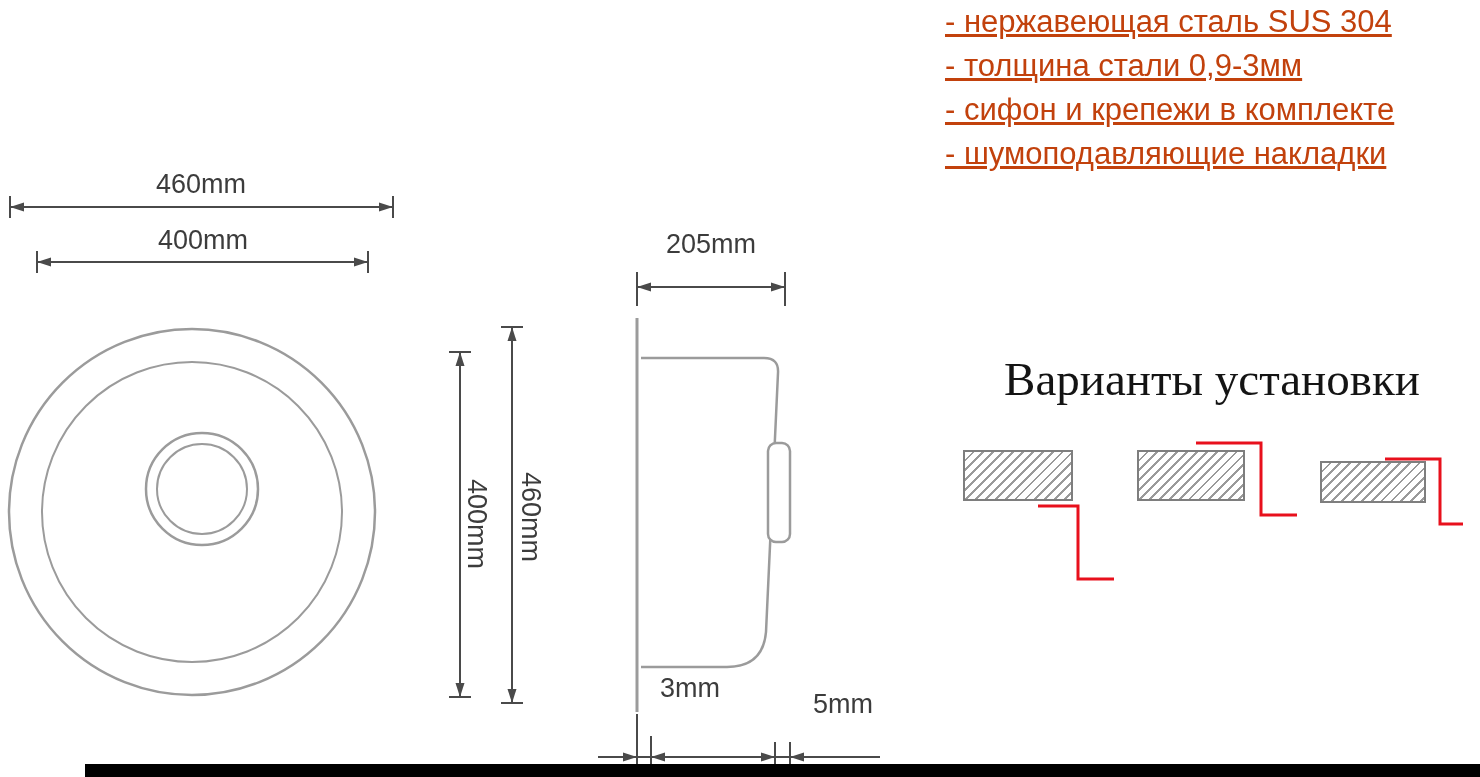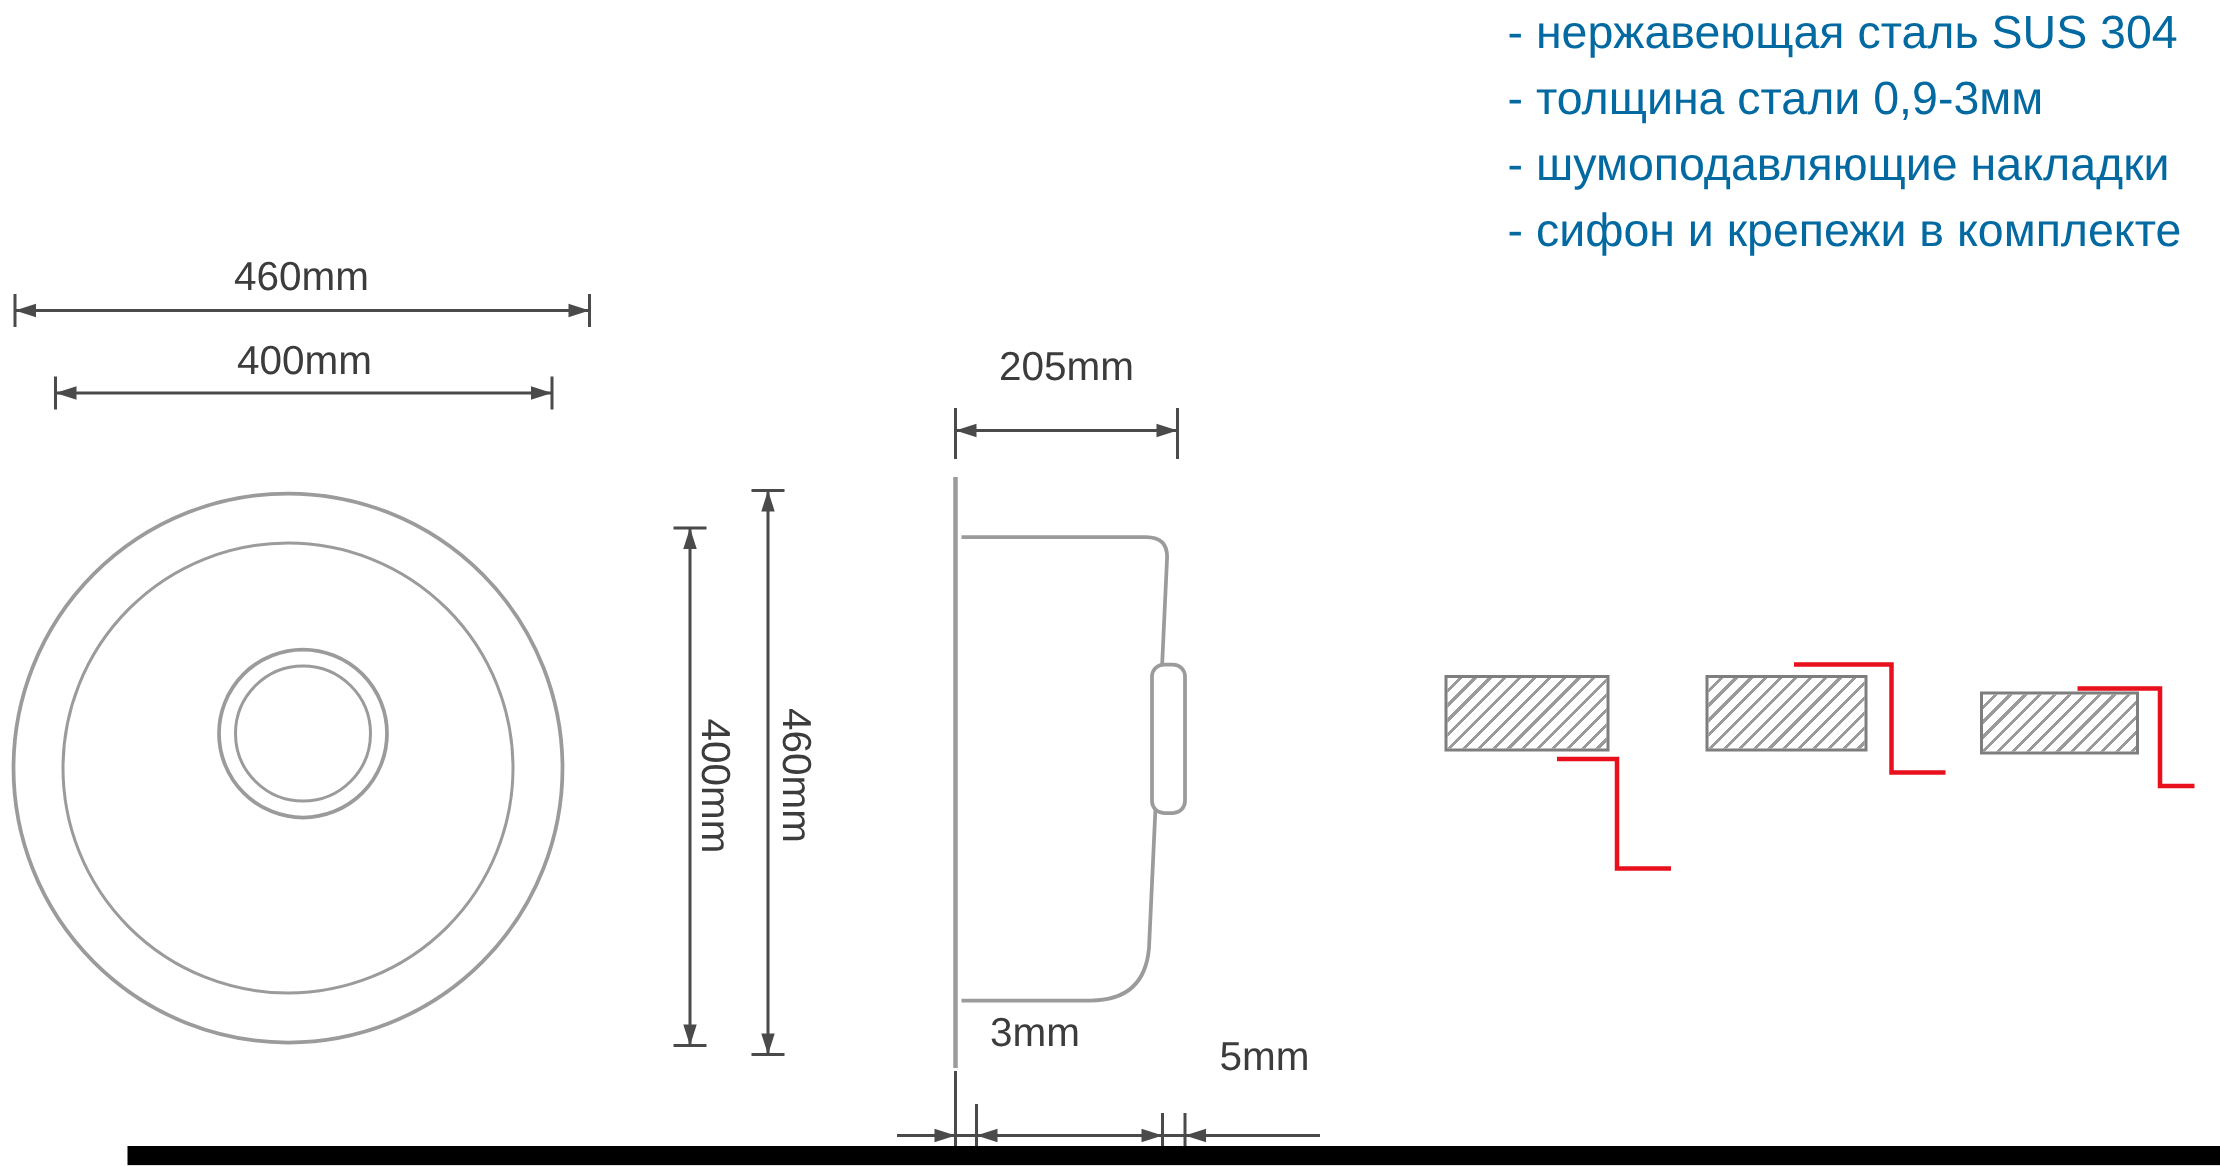--- a/index.html
+++ b/index.html
@@ -1,21 +1,21 @@
 <!DOCTYPE html>
 <html><head>
 <meta charset="utf-8">
 <style>
   html,body{margin:0;padding:0;background:#ffffff;}
   .canvas{position:relative;width:1480px;height:777px;background:#ffffff;overflow:hidden;
           font-family:"Liberation Sans",sans-serif;}
   .drawing{position:absolute;left:0;top:0;}
   .dim-label{position:absolute;font-size:27px;color:#3c3c3c;text-align:center;width:140px;height:32px;line-height:32px;}
   .dim-label.rot{transform:rotate(90deg);}
-  .features{position:absolute;left:1005px;top:0px;color:#0369a1;}
+  .features{position:absolute;left:945px;top:0px;color:#c2410c;text-decoration:underline;}
   .feature-line{font-size:31px;line-height:44px;white-space:nowrap;}
   .install-title{position:absolute;left:950px;top:352px;width:524px;margin:0;
                  font-family:"Liberation Serif",serif;font-weight:400;font-size:47px;
                  color:#141414;text-align:center;white-space:nowrap;}
   .hatch{position:absolute;border:2px solid #7e7e7e;box-sizing:border-box;
          background:repeating-linear-gradient(135deg,#ffffff 0px,#ffffff 5px,#9a9a9a 5px,#9a9a9a 7px);}
   .bottom-bar{position:absolute;left:85px;top:764px;width:1395px;height:13px;background:#000000;}
 </style>
 </head>
 <body>
@@ -94,24 +94,25 @@
   <div class="dim-label" style="left:133px;top:224px;">400mm</div>
   <div class="dim-label" style="left:641px;top:228px;">205mm</div>
   <div class="dim-label rot" style="left:407px;top:508px;">400mm</div>
   <div class="dim-label rot" style="left:461px;top:501px;">460mm</div>
   <div class="dim-label" style="left:620px;top:672px;">3mm</div>
   <div class="dim-label" style="left:773px;top:688px;">5mm</div>
 
   <div class="features">
     <div class="feature-line">- нержавеющая сталь SUS 304</div>
     <div class="feature-line">- толщина стали 0,9-3мм</div>
+    <div class="feature-line">- сифон и крепежи в комплекте</div>
     <div class="feature-line">- шумоподавляющие накладки</div>
-    <div class="feature-line">- сифон и крепежи в комплекте</div>
   </div>
 
+  <h2 class="install-title">Варианты установки</h2>
 
   <div class="hatch" style="left:963px;top:450px;width:110px;height:51px;"></div>
   <div class="hatch" style="left:1137px;top:450px;width:108px;height:51px;"></div>
   <div class="hatch" style="left:1320px;top:461px;width:106px;height:42px;"></div>
 
   <div class="bottom-bar"></div>
 
 </div>
 
 </body></html>

